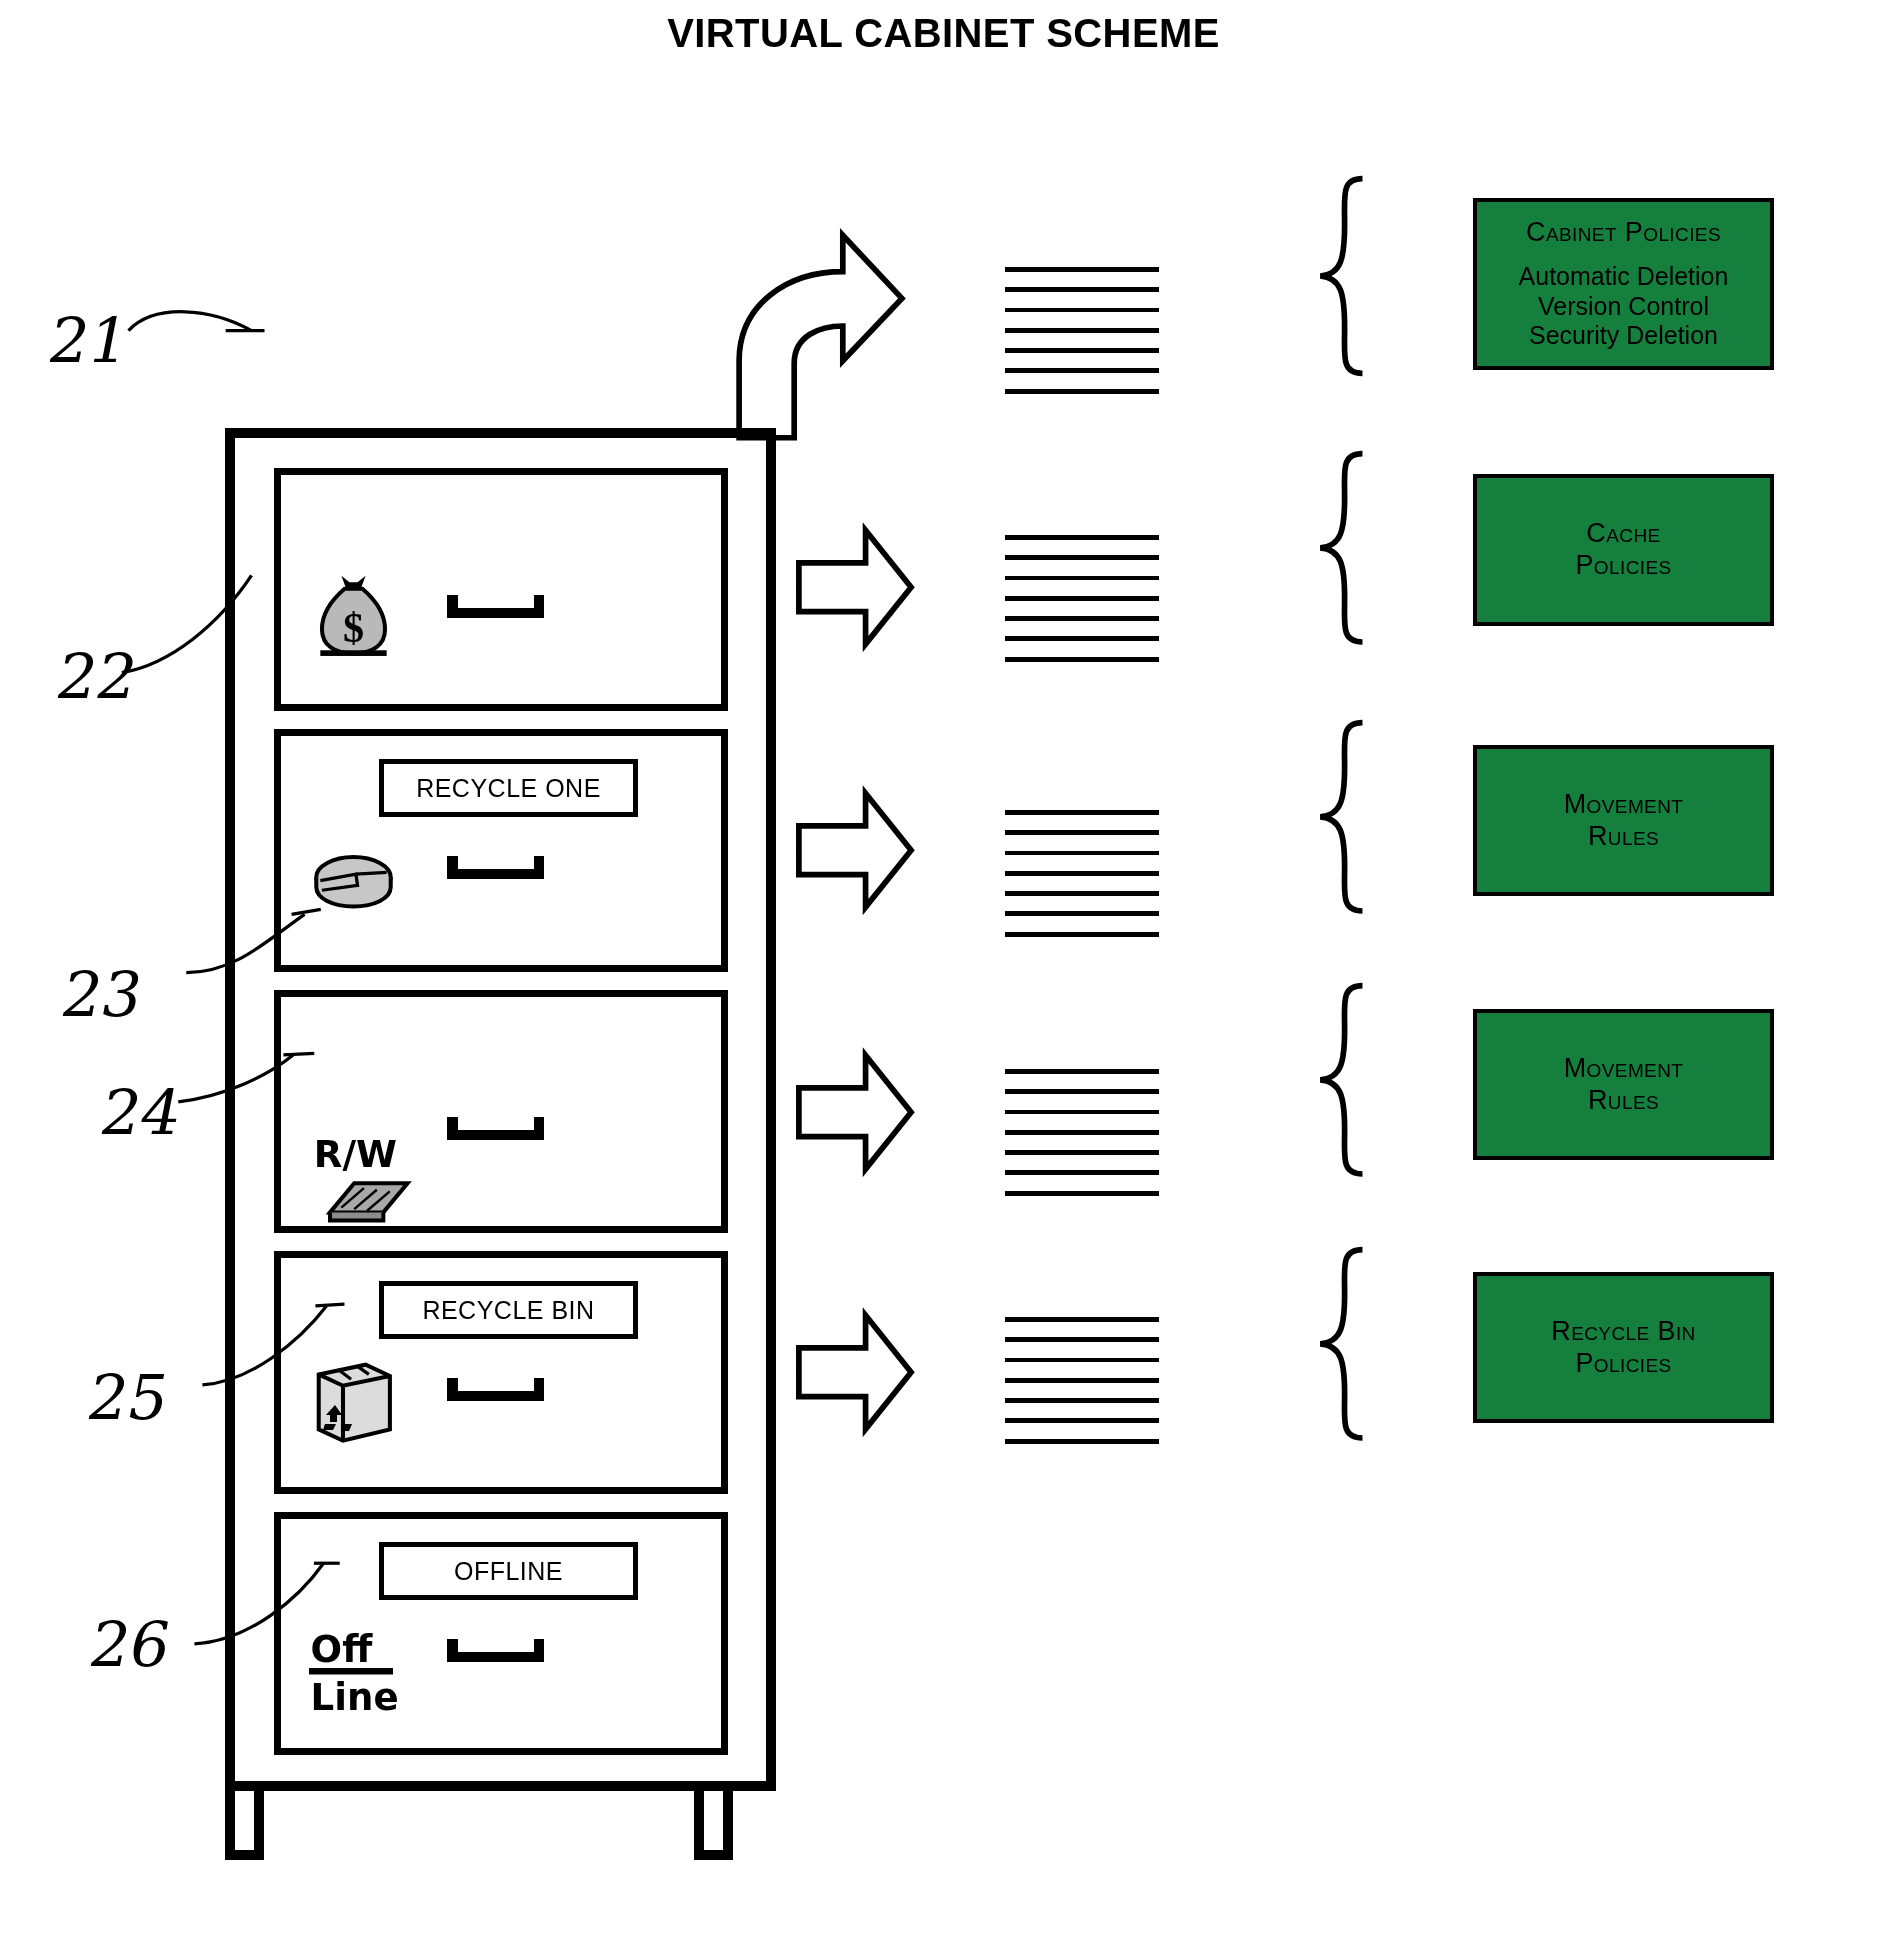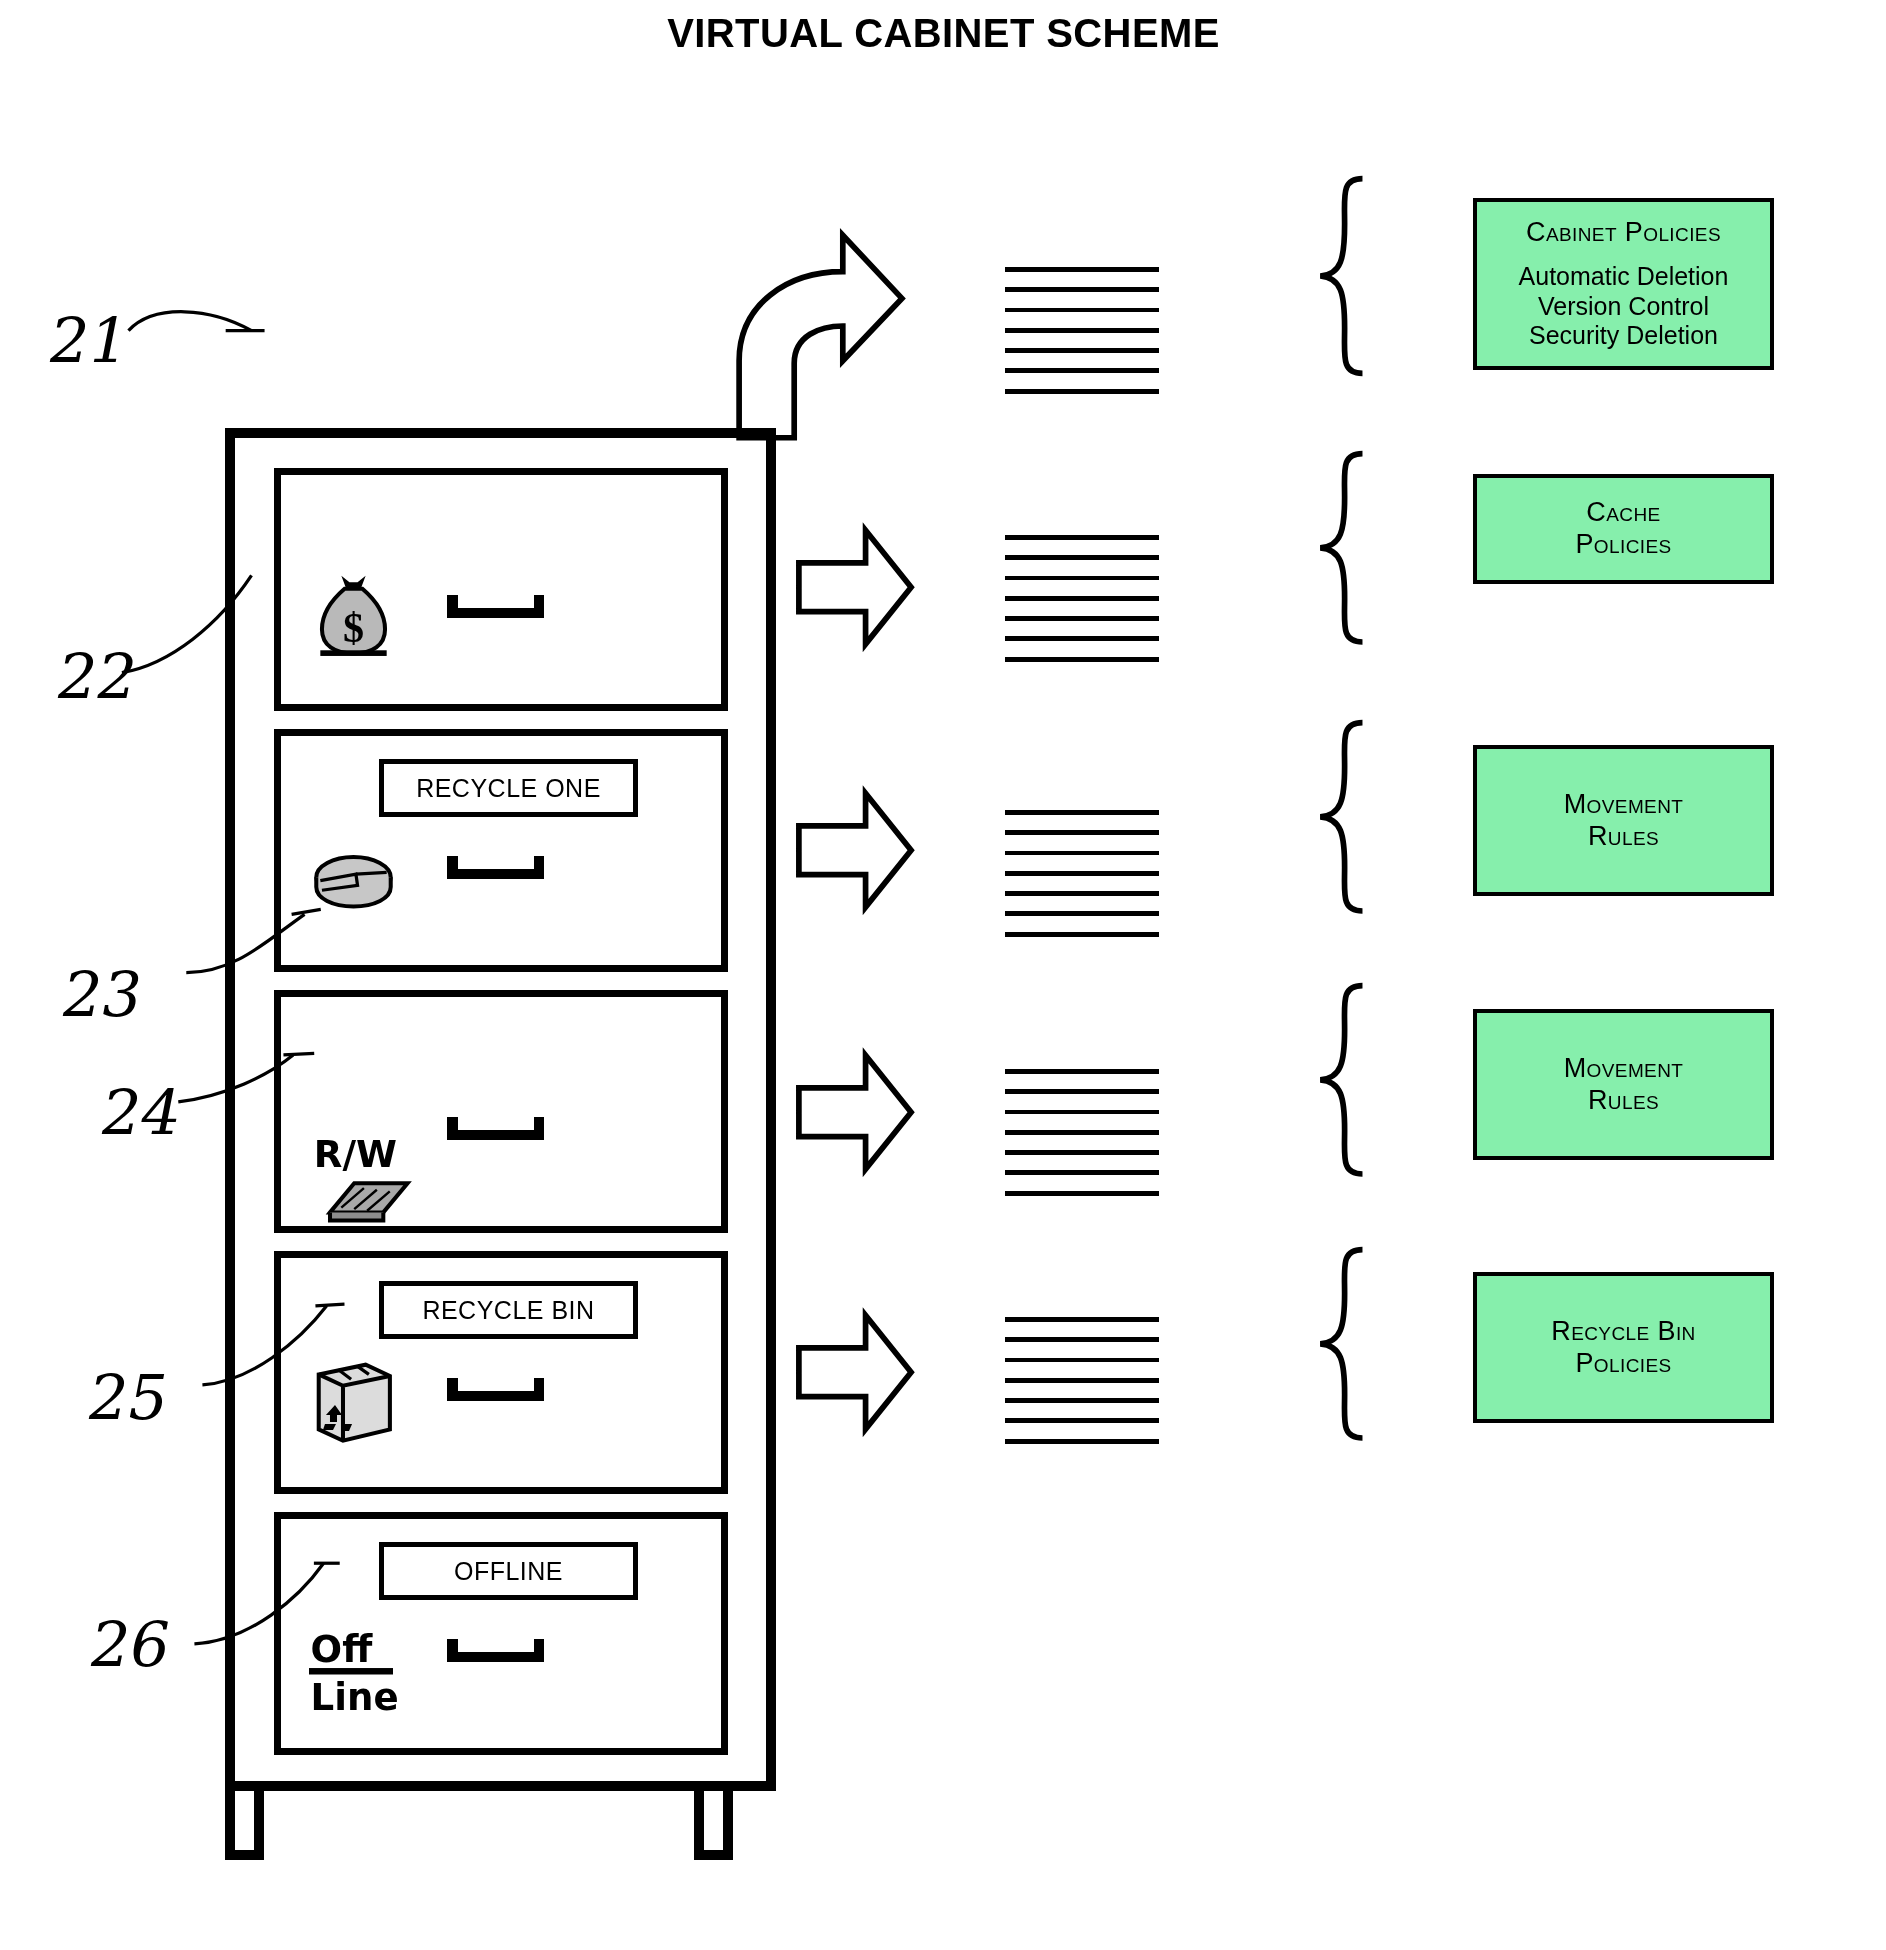--- a/index.html
+++ b/index.html
@@ -132,21 +132,21 @@
     background: #000;
     margin-bottom: 15.4px;
   }
   .line-group .ln:last-child { margin-bottom: 0; }
 
   
   .policy-box {
     position: absolute;
     border: 4.9px solid #000;
     box-sizing: border-box;
-    background: #86efac;
+    background: #15803d;
     display: flex;
     flex-direction: column;
     align-items: center;
     justify-content: center;
     overflow: hidden;
     padding: 3.2px 8px;
   }
   .policy-title {
     font-size: 27px;
     font-variant: small-caps;
@@ -384,21 +384,21 @@
   <path class="stroke-only" stroke-width="7" d="M72 2 C46 2 50 22 50 56 C50 96 46 116 20 118 C46 120 50 140 50 180 C50 214 46 234 72 234"></path>
 </svg>
 
 <div class="policy-box" style="left:1473px; top:198px; width:301px; height:172px;">
   <div class="policy-title">Cabinet Policies</div>
   <div class="policy-sub">Automatic Deletion
 Version Control
 Security Deletion</div>
 </div>
 
-<div class="policy-box" style="left:1473px; top:474px; width:301px; height:110px;">
+<div class="policy-box" style="left:1473px; top:474px; width:301px; height:152px;">
   <div class="policy-title">Cache
 Policies</div>
 </div>
 
 <div class="policy-box" style="left:1473px; top:745px; width:301px; height:151px;">
   <div class="policy-title">Movement
 Rules</div>
 </div>
 
 <div class="policy-box" style="left:1473px; top:1009px; width:301px; height:151px;">

